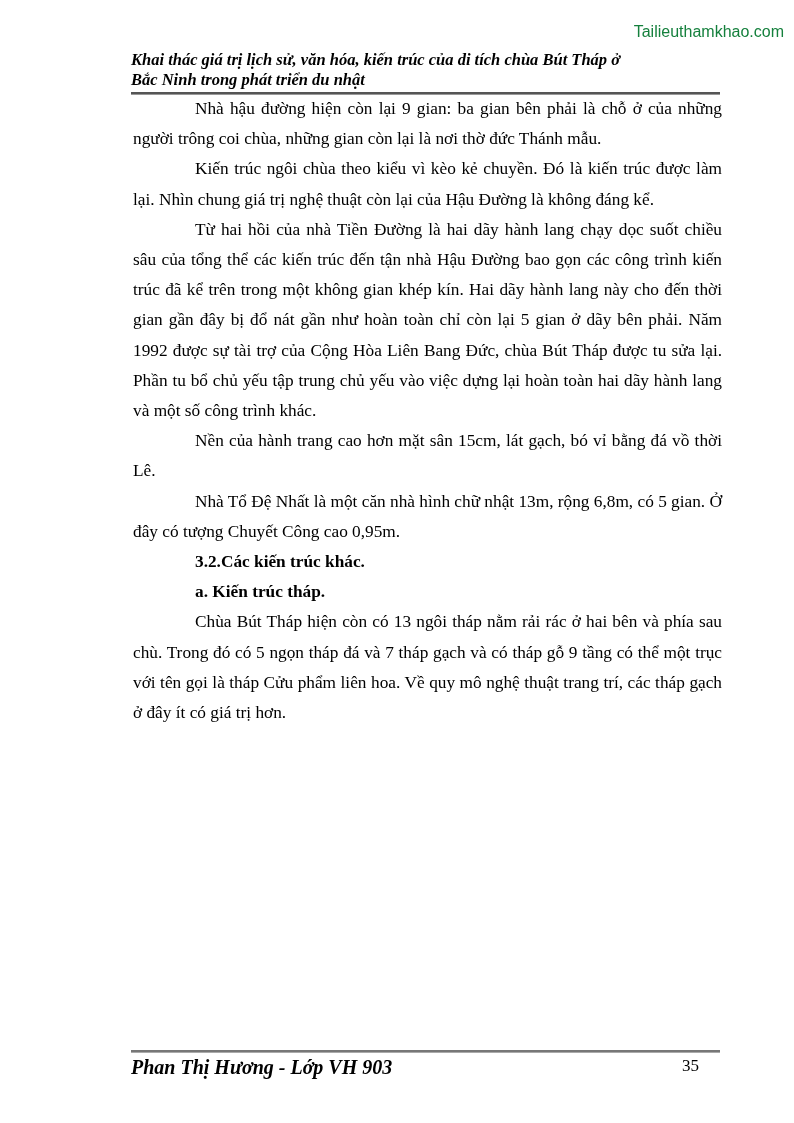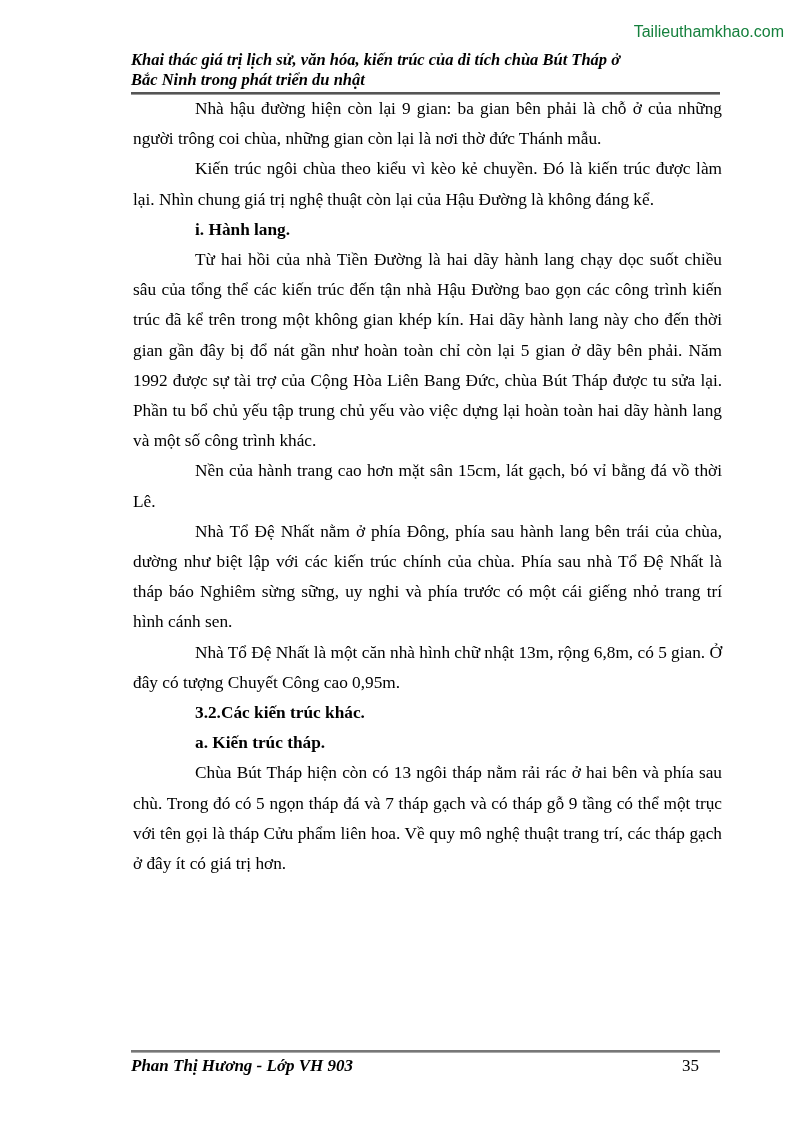--- a/index.html
+++ b/index.html
@@ -29,44 +29,42 @@
   .content h3 {
     margin: 0; font-size: 17.3px; font-weight: bold; padding-left: 62px;
     line-height: 30.2px;
   }
   .footer-rule {
     position: absolute; left: 131px; top: 1050px; width: 589px;
     border-top: 2px solid #777; border-bottom: 1px solid #aaa; height: 0;
   }
   .footer-author {
     position: absolute; left: 131px; top: 1056px;
-    font-weight: bold; font-style: italic; font-size: 17px;
+    font-weight: bold; font-style: italic; font-size: 20px;
   }
   .footer-page {
     position: absolute; left: 682px; top: 1056px; font-size: 17px;
   }
 </style>
 </head>
 <body>
 
 <div class="watermark">Tailieuthamkhao.com</div>
 
 <div class="header">
   <div>Khai thác giá trị lịch sử, văn hóa, kiến trúc của di tích chùa Bút Tháp ở</div>
   <div>Bắc Ninh trong phát triển du nhật</div>
 </div>
 <div class="header-rule"></div>
 
 <div class="content">
   <p>Nhà hậu đường hiện còn lại 9 gian: ba gian bên phải là chỗ ở của những người trông coi chùa, những gian còn lại là nơi thờ đức Thánh mẫu.</p>
   <p>Kiến trúc ngôi chùa theo kiểu vì kèo kẻ chuyền. Đó là kiến trúc được làm lại. Nhìn chung giá trị nghệ thuật còn lại của Hậu Đường là không đáng kể.</p>
-  <h3>i. Hành lang.</h3>
   <p>Từ hai hồi của nhà Tiền Đường là hai dãy hành lang chạy dọc suốt chiều sâu của tổng thể các kiến trúc đến tận nhà Hậu Đường bao gọn các công trình kiến trúc đã kể trên trong một không gian khép kín. Hai dãy hành lang này cho đến thời gian gần đây bị đổ nát gần như hoàn toàn chỉ còn lại 5 gian ở dãy bên phải. Năm 1992 được sự tài trợ của Cộng Hòa Liên Bang Đức, chùa Bút Tháp được tu sửa lại. Phần tu bổ chủ yếu tập trung chủ yếu vào việc dựng lại hoàn toàn hai dãy hành lang và một số công trình khác.</p>
   <p>Nền của hành trang cao hơn mặt sân 15cm, lát gạch, bó vỉ bằng đá vồ thời Lê.</p>
-  <p>Nhà Tổ Đệ Nhất nằm ở phía Đông, phía sau hành lang bên trái của chùa, dường như biệt lập với các kiến trúc chính của chùa. Phía sau nhà Tổ Đệ Nhất là tháp báo Nghiêm sừng sững, uy nghi và phía trước có một cái giếng nhỏ trang trí hình cánh sen.</p>
   <p>Nhà Tổ Đệ Nhất là một căn nhà hình chữ nhật 13m, rộng 6,8m, có 5 gian. Ở đây có tượng Chuyết Công cao 0,95m.</p>
   <h3>3.2.Các kiến trúc khác.</h3>
   <h3>a. Kiến trúc tháp.</h3>
   <p>Chùa Bút Tháp hiện còn có 13 ngôi tháp nằm rải rác ở hai bên và phía sau chù. Trong đó có 5 ngọn tháp đá và 7 tháp gạch và có tháp gỗ 9 tầng có thể một trục với tên gọi là tháp Cửu phẩm liên hoa. Về quy mô nghệ thuật trang trí, các tháp gạch ở đây ít có giá trị hơn.</p>
 </div>
 
 <div class="footer-rule"></div>
 <div class="footer-author">Phan Thị Hương  - Lớp VH 903</div>
 <div class="footer-page">35</div>
 

